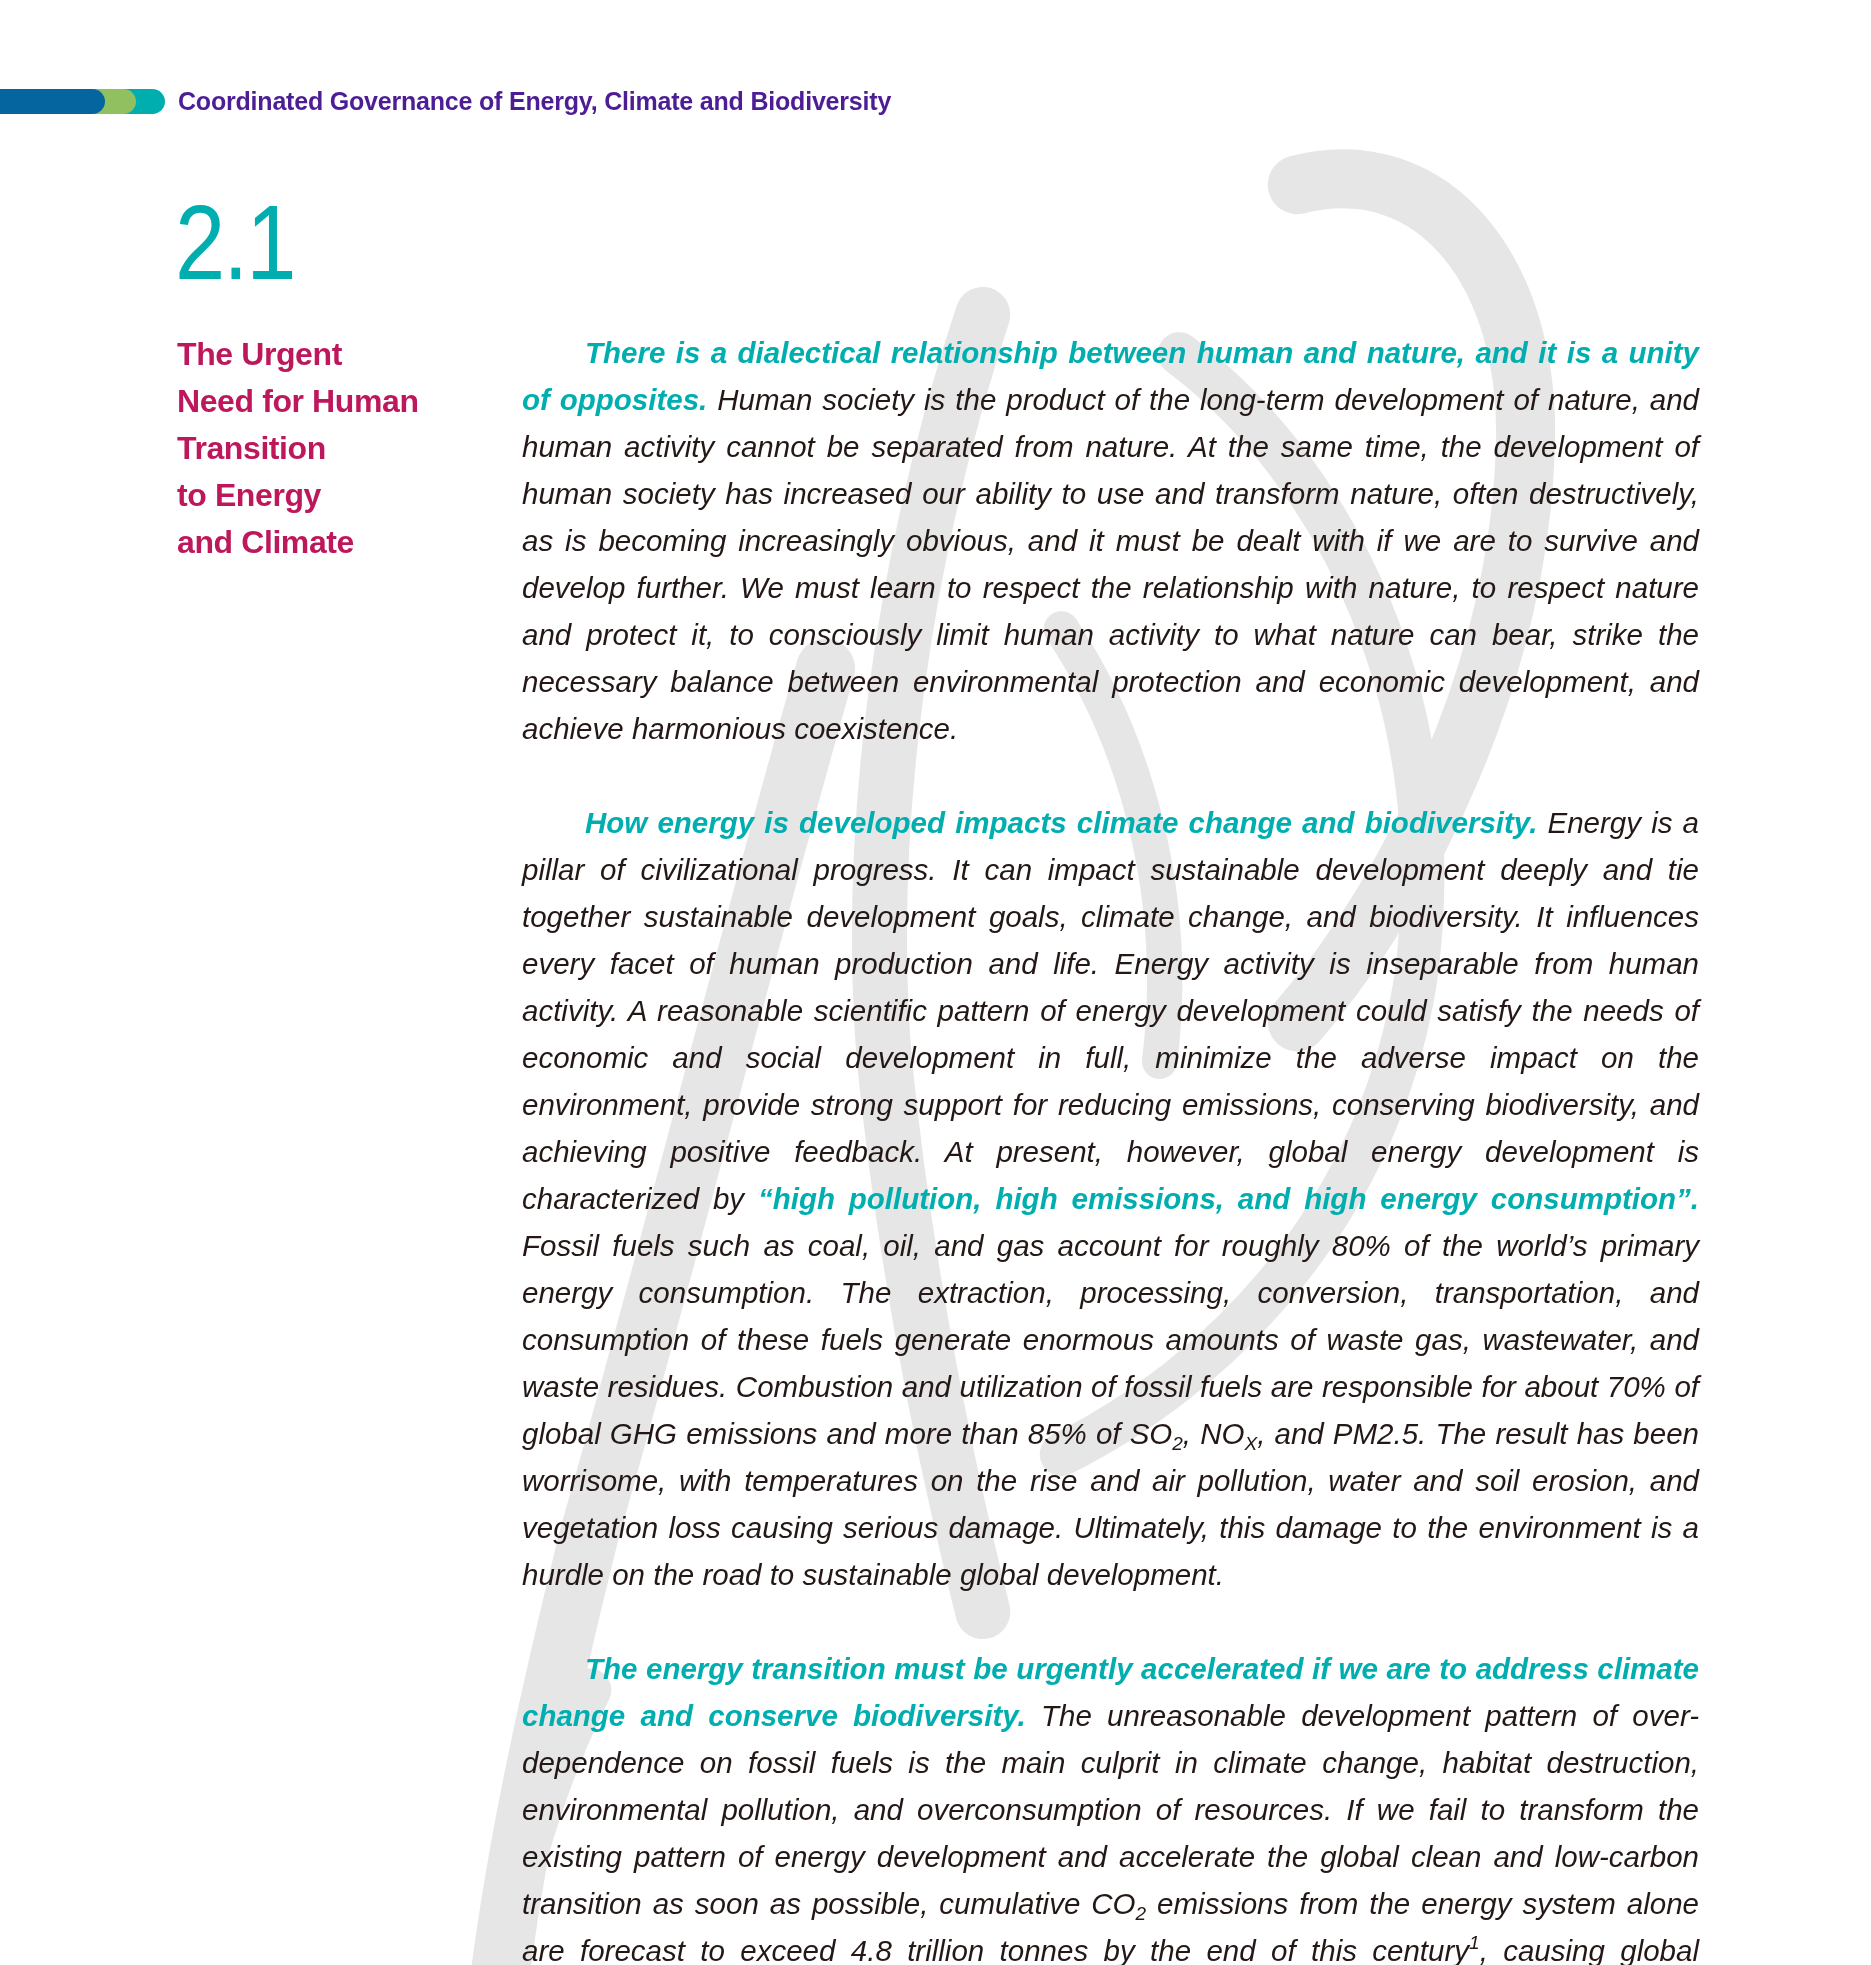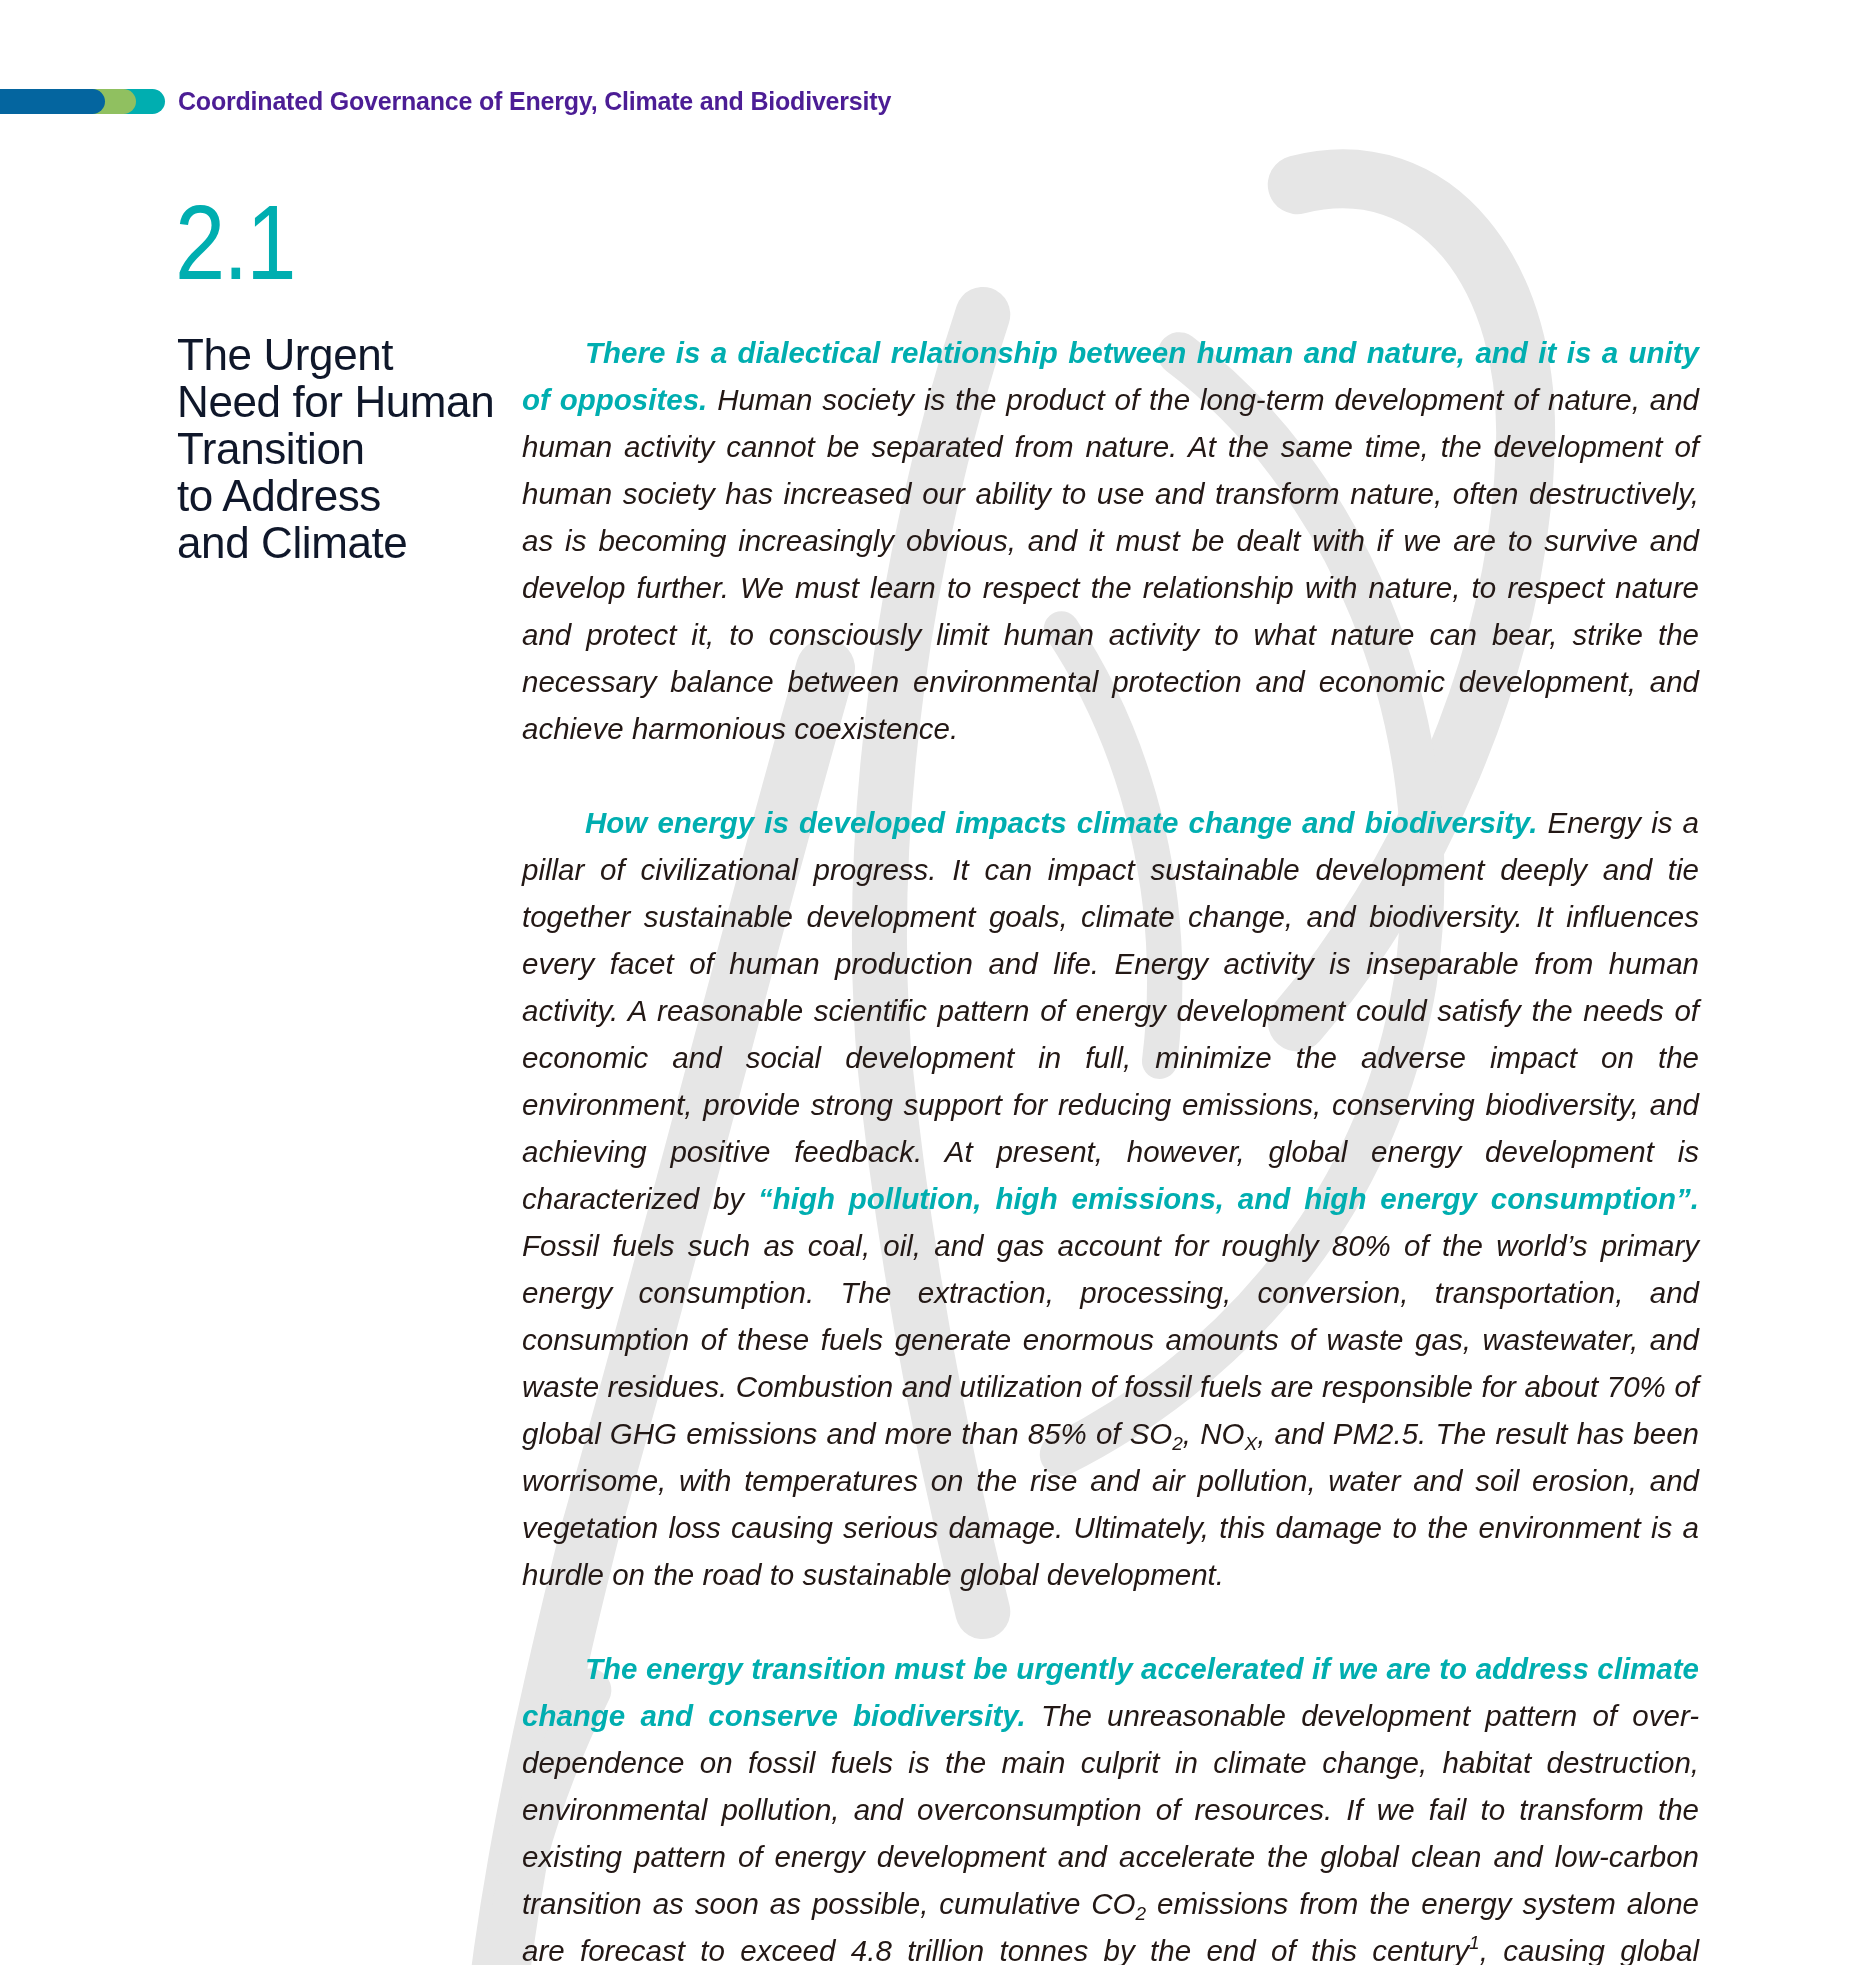--- a/index.html
+++ b/index.html
@@ -23,21 +23,21 @@
   
   .section-number {
     position: absolute; left: 175px; top: 184px;
     font-size: 105px; line-height: 118px; color: #00AEB0; font-weight: normal;
     letter-spacing: -2.4px;
     transform: scaleX(0.86); transform-origin: left top;
   }
   
   .side-heading {
     position: absolute; left: 177px; top: 331px; width: 322px;
-    font-size: 44px; line-height: 47px; color: #0f172a; font-weight: normal;
+    font-size: 32px; line-height: 47px; color: #be185d; font-weight: bold;
     letter-spacing: -0.4px;
   }
   .side-heading span { display: block; white-space: nowrap; }
   
   .body-col {
     position: absolute; left: 522px; top: 329px; width: 1177px;
     font-size: 29.5px; line-height: 47px; text-align: justify;
   }
   .para { margin: 0 0 47px 0; text-indent: 63px; font-style: italic; }
   .para:last-child { margin-bottom: 0; }
@@ -66,21 +66,21 @@
   <div class="hb hb-blue"></div>
 </div>
 <div class="header-title">Coordinated Governance of Energy, Climate and Biodiversity</div>
 
 <div class="section-number">2.1</div>
 
 <h2 class="side-heading" style="margin:0;">
   <span>The Urgent</span>
   <span>Need for Human</span>
   <span>Transition</span>
-  <span>to Address</span>
+  <span>to Energy</span>
   <span>and Climate</span>
 </h2>
 
 <div class="body-col">
   <p class="para"><span class="hl">There is a dialectical relationship between human and nature, and it is a unity of opposites.</span><span> Human society is the product of the long-term development of nature, and human activity cannot be separated from nature. At the same time, the development of human society has increased our ability to use and transform nature, often destructively, as is becoming increasingly obvious, and it must be dealt with if we are to survive and develop further. We must learn to respect the relationship with nature, to respect nature and protect it, to consciously limit human activity to what nature can bear, strike the necessary balance between environmental protection and economic development, and achieve harmonious coexistence.</span></p>
 
   <p class="para"><span class="hl">How energy is developed impacts climate change and biodiversity.</span><span> Energy is a pillar of civilizational progress. It can impact sustainable development deeply and tie together sustainable development goals, climate change, and biodiversity. It influences every facet of human production and life. Energy activity is inseparable from human activity. A reasonable scientific pattern of energy development could satisfy the needs of economic and social development in full, minimize the adverse impact on the environment, provide strong support for reducing emissions, conserving biodiversity, and achieving positive feedback. At present, however, global energy development is characterized by </span><span class="hl">“high pollution, high emissions, and high energy consumption”.</span><span> Fossil fuels such as coal, oil, and gas account for roughly 80% of the world’s primary energy consumption. The extraction, processing, conversion, transportation, and consumption of these fuels generate enormous amounts of waste gas, wastewater, and waste residues. Combustion and utilization of fossil fuels are responsible for about 70% of global GHG emissions and more than 85% of SO</span><sub>2</sub><span>, NO</span><sub>X</sub><span>, and PM2.5. The result has been worrisome, with temperatures on the rise and air pollution, water and soil erosion, and vegetation loss causing serious damage. Ultimately, this damage to the environment is a hurdle on the road to sustainable global development.</span></p>
 
   <p class="para"><span class="hl">The energy transition must be urgently accelerated if we are to address climate change and conserve biodiversity.</span><span> The unreasonable development pattern of over-dependence on fossil fuels is the main culprit in climate change, habitat destruction, environmental pollution, and overconsumption of resources. If we fail to transform the existing pattern of energy development and accelerate the global clean and low-carbon transition as soon as possible, cumulative CO</span><sub>2</sub><span> emissions from the energy system alone are forecast to exceed 4.8 trillion tonnes by the end of this century</span><sup>1</sup><span>, causing global temperature to rise by more than 3°C, which means irreversible climate disasters, and ravaging biodiversity. To address the crises threatening human survival, development, and the environment, we must accelerate energy transition, change the developing mode of fossil fuels, promote a new energy development model featuring </span></p>
 </div>

